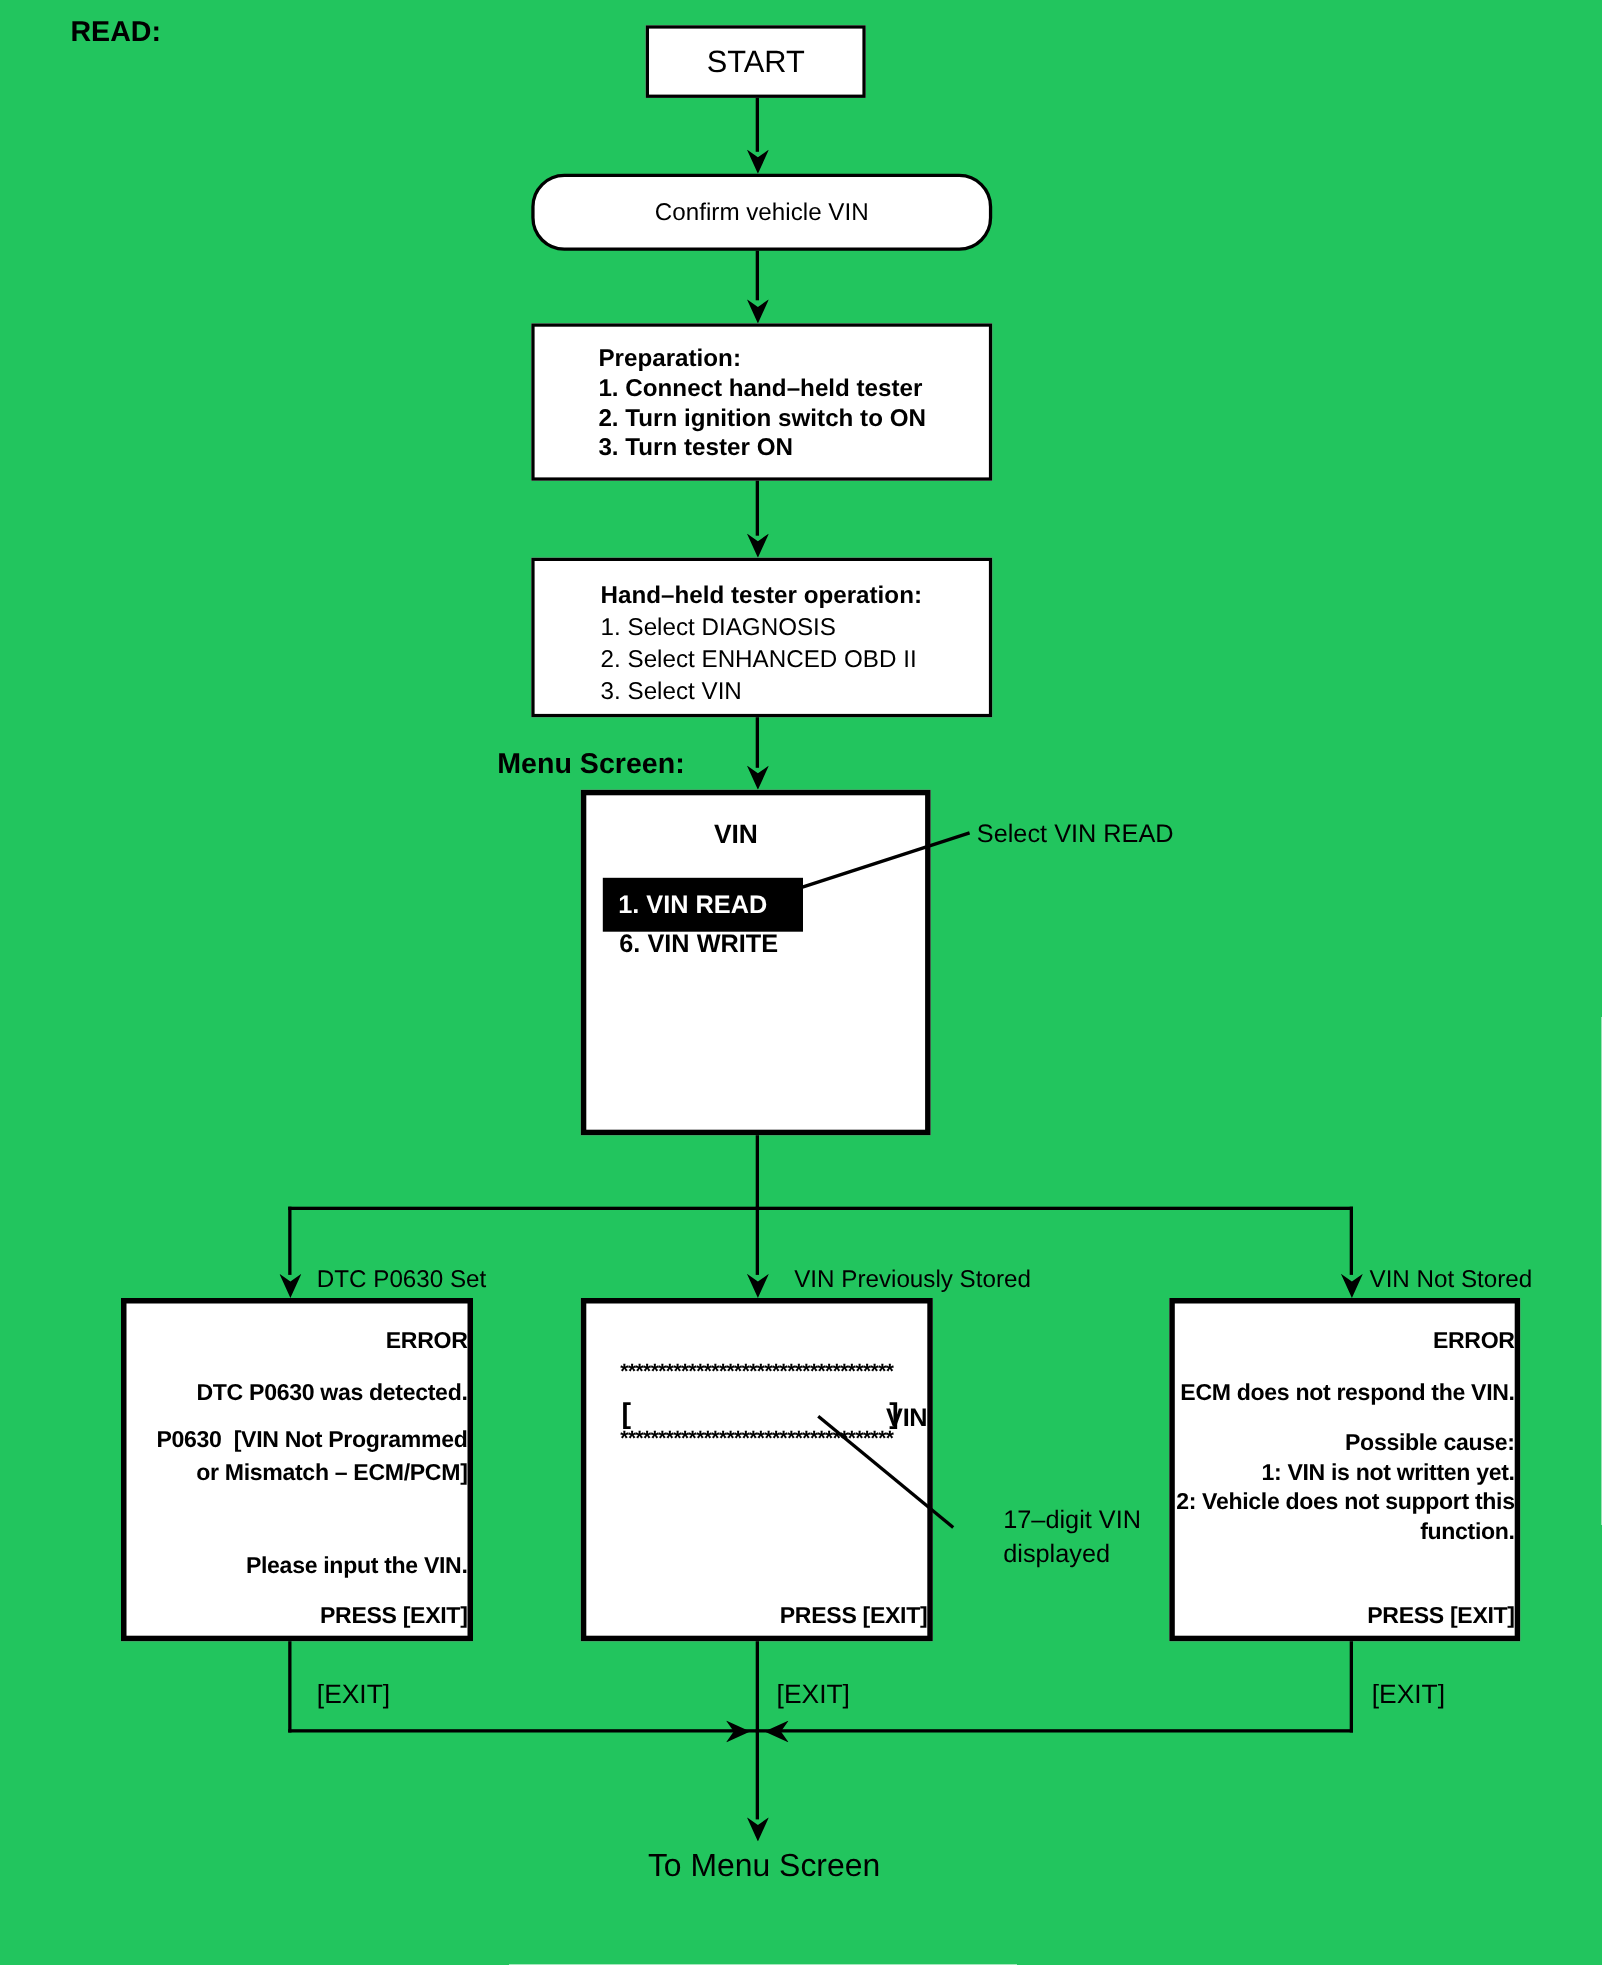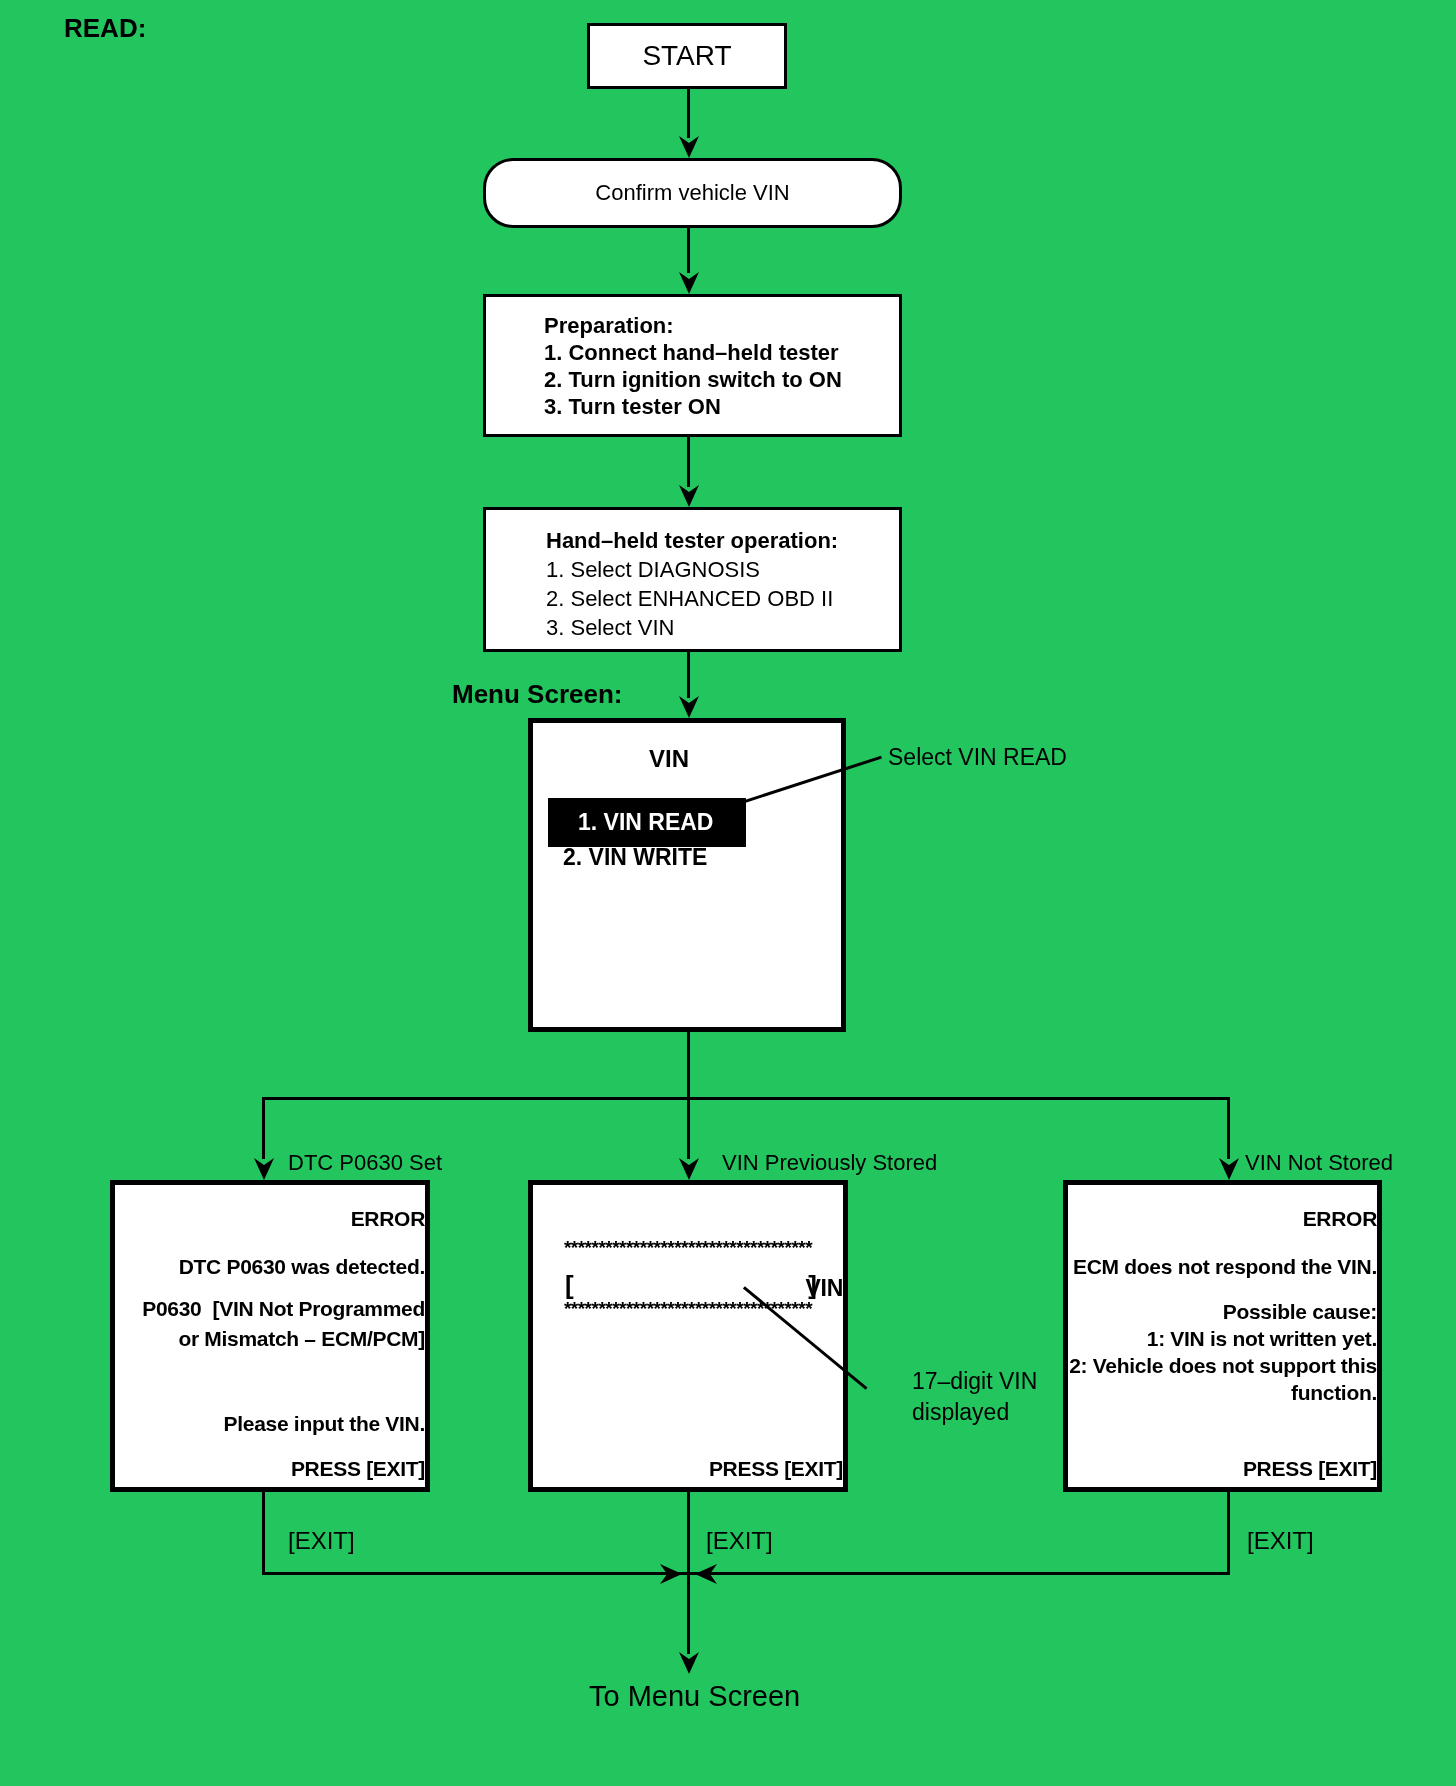--- a/index.html
+++ b/index.html
@@ -65,24 +65,24 @@
     <div class="stepline" style="line-height:29px;">3. Select VIN</div>
   </div>
 
   <div class="vline" style="left:687px;top:652px;height:46px;"></div>
   <div class="head-down" style="left:679px;top:696px;"></div>
 
   <div class="lbl b" style="left:452px;top:680px;font-size:26px;">Menu Screen:</div>
 
   <div class="fbox thick" style="left:528px;top:718px;width:318px;height:314px;">
     <div class="lbl b" style="left:0;right:36px;top:22px;font-size:24px;text-align:center;">VIN</div>
-    <div class="menu-highlight" style="left:15px;top:75px;width:168px;height:49px;padding-left:30px;">
+    <div class="menu-highlight" style="left:15px;top:75px;width:168px;height:49px;padding-left:14px;">
       <span>1. VIN READ</span>
     </div>
-    <div class="lbl b" style="left:30px;top:121px;font-size:23px;">2. VIN WRITE</div>
+    <div class="lbl b" style="left:30px;top:121px;font-size:23px;">6. VIN WRITE</div>
   </div>
 
   <div class="diag" style="left:714px;top:810px;width:176px;transform:rotate(-18deg);"></div>
   <div class="lbl" style="left:888px;top:744px;font-size:23px;">Select VIN READ</div>
 
   <div class="vline" style="left:687px;top:1032px;height:68px;"></div>
 
   <div class="hline" style="left:262px;top:1097px;width:968px;"></div>
 
   <div class="vline" style="left:262px;top:1097px;height:62px;"></div>

